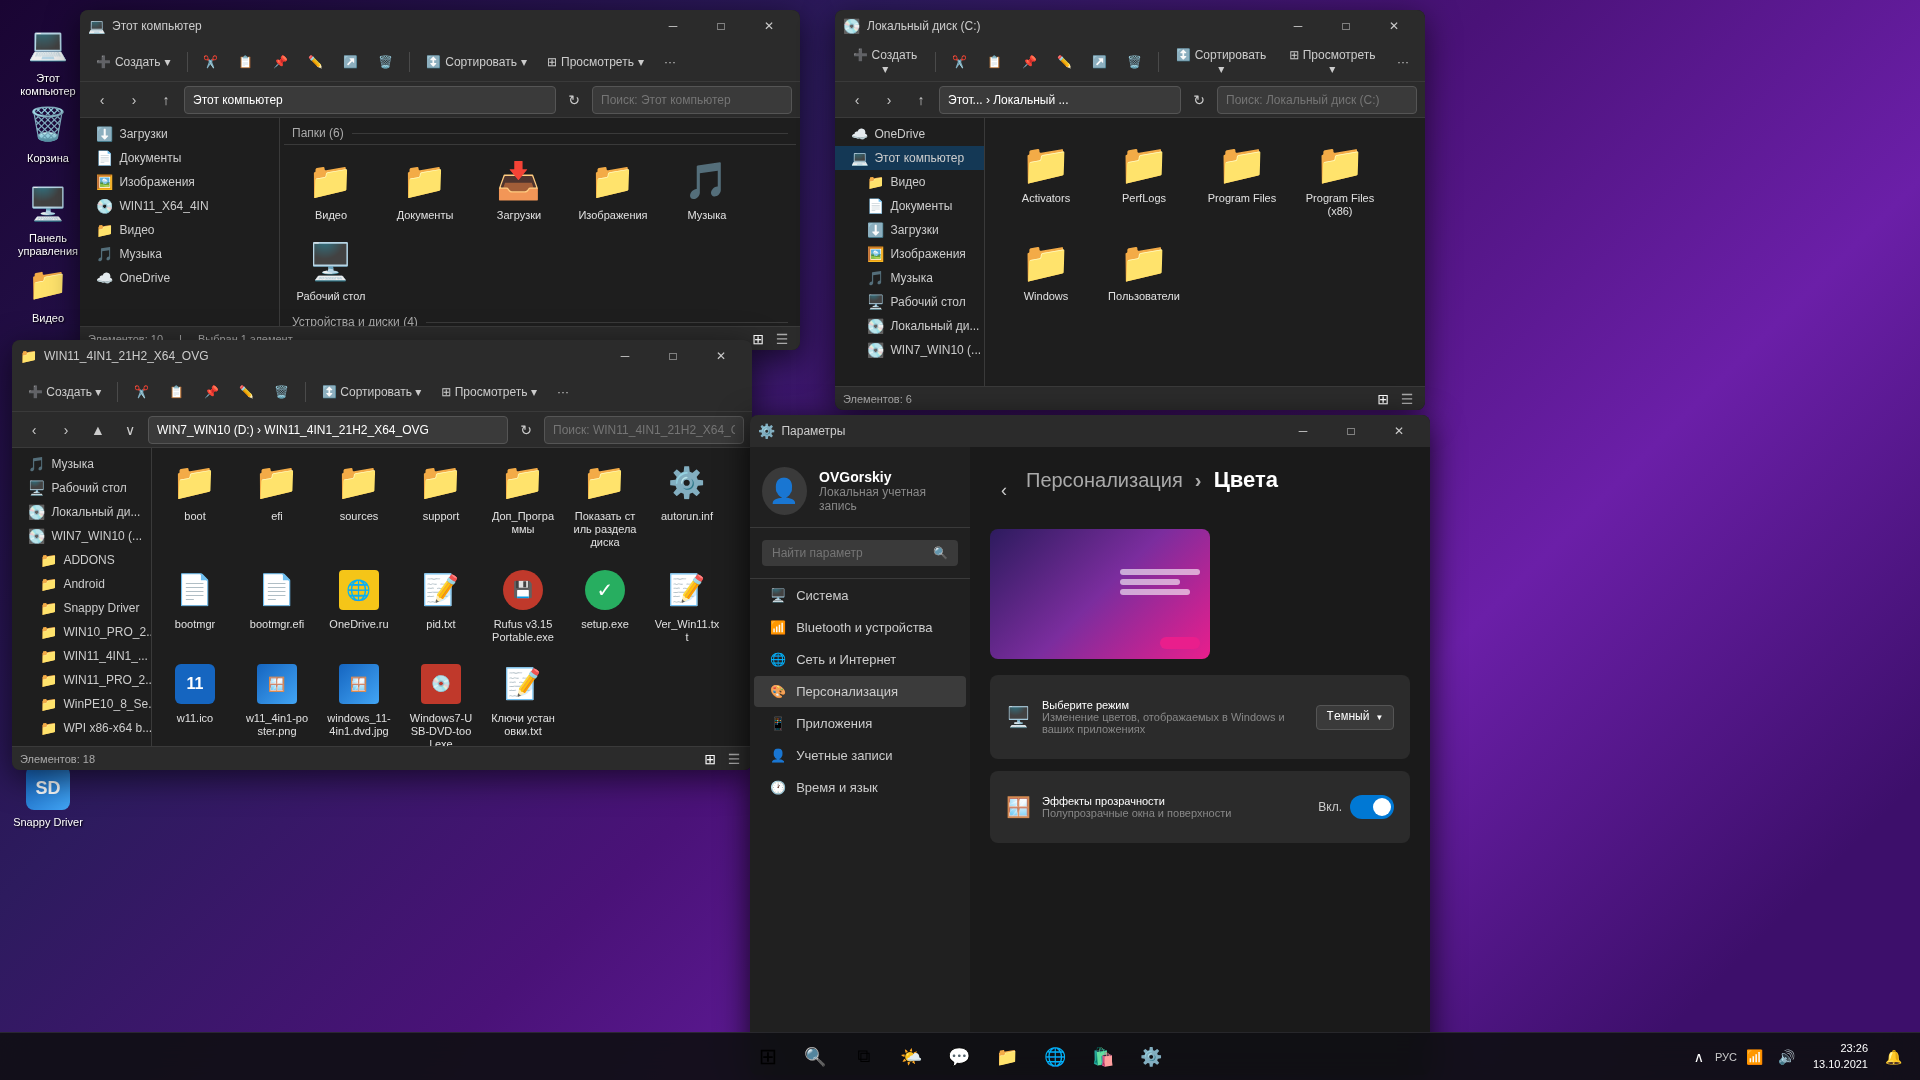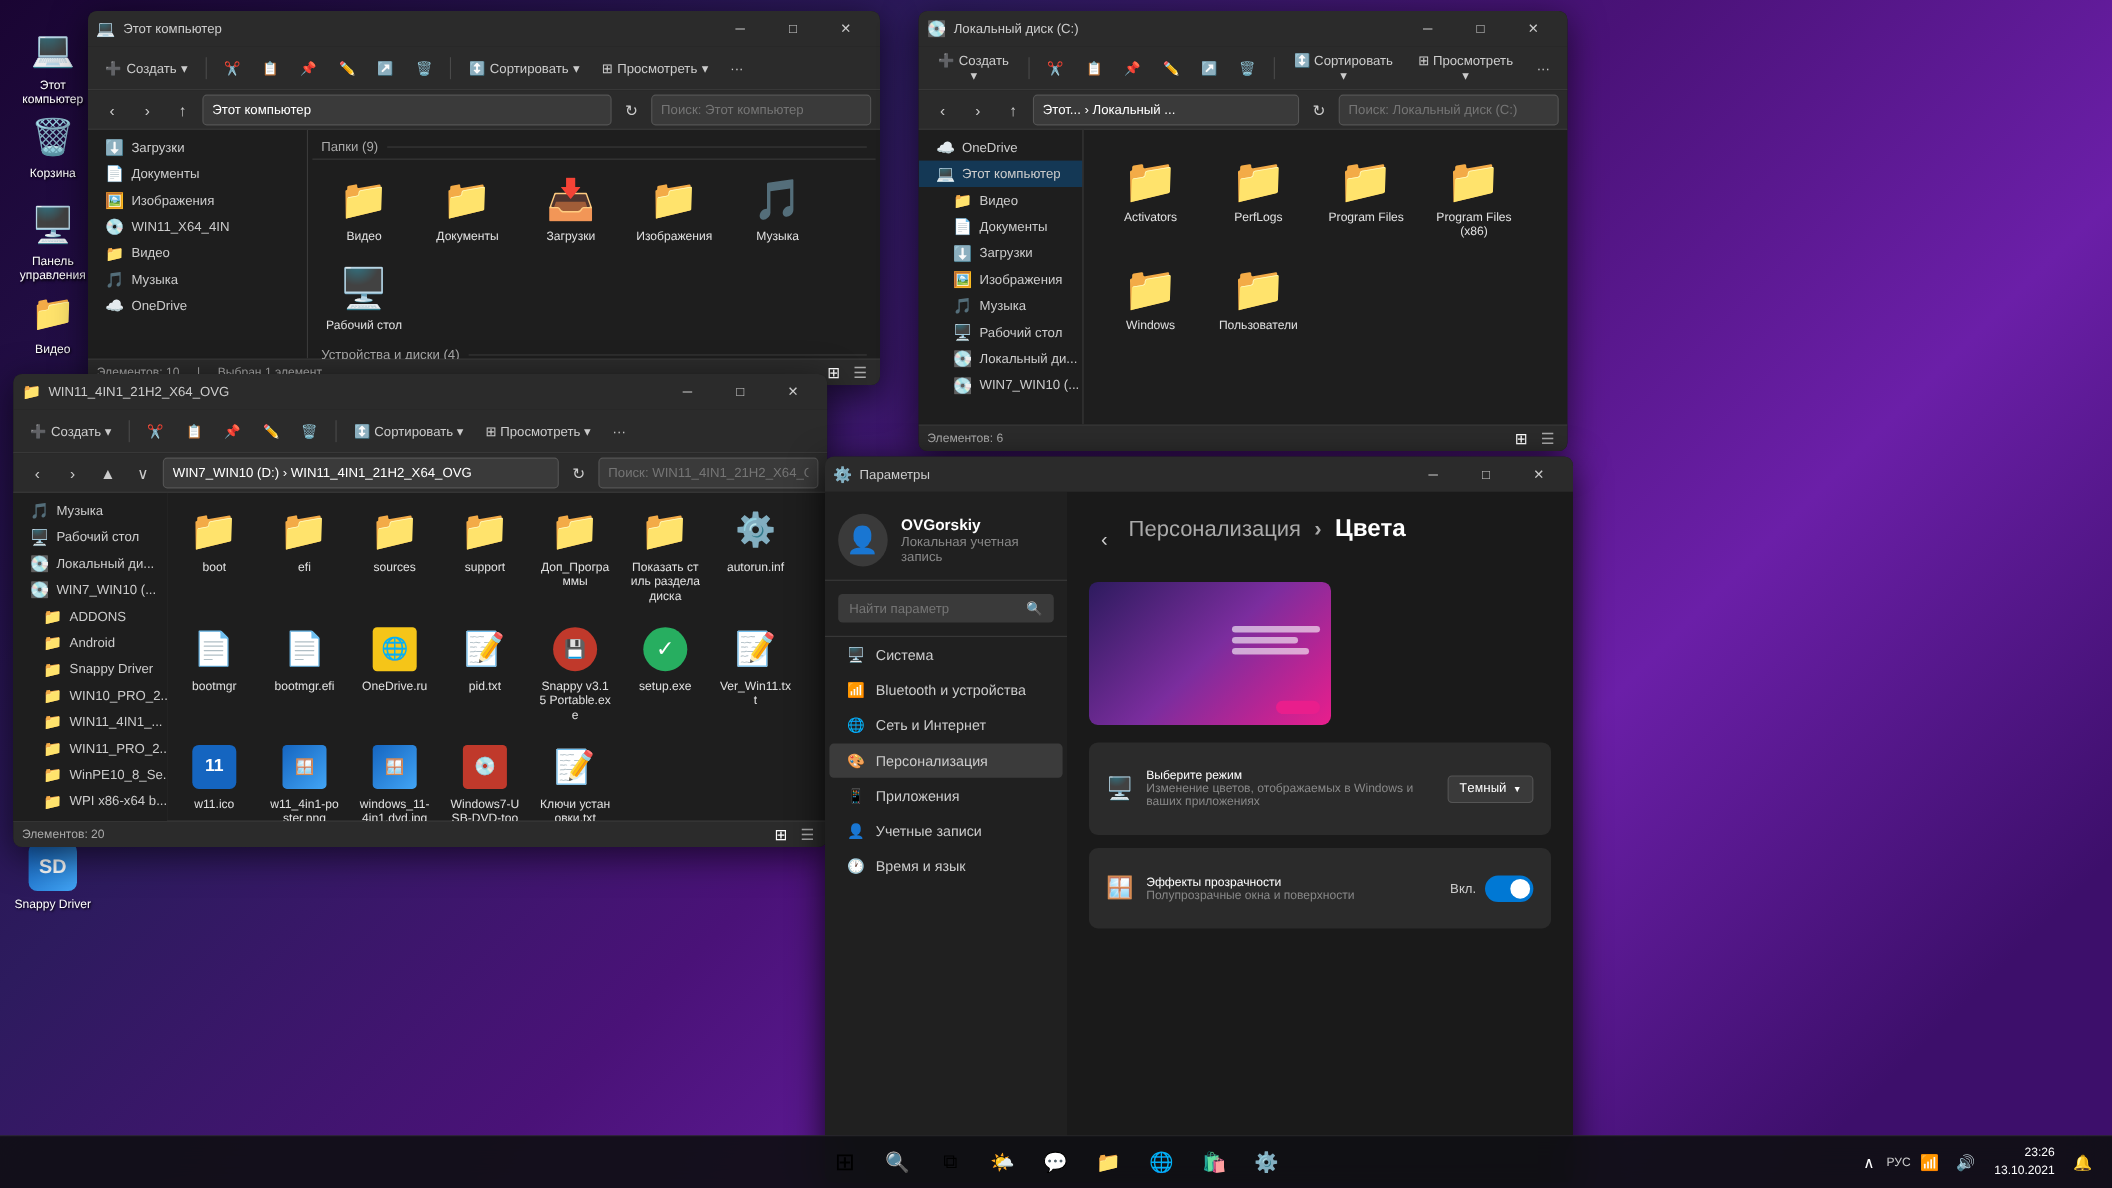--- a/index.html
+++ b/index.html
@@ -583,21 +583,21 @@
       <div class="sidebar">
         <div class="sidebar-item"><span class="si-icon">⬇️</span>Загрузки</div>
         <div class="sidebar-item"><span class="si-icon">📄</span>Документы</div>
         <div class="sidebar-item"><span class="si-icon">🖼️</span>Изображения</div>
         <div class="sidebar-item"><span class="si-icon">💿</span>WIN11_X64_4IN</div>
         <div class="sidebar-item"><span class="si-icon">📁</span>Видео</div>
         <div class="sidebar-item"><span class="si-icon">🎵</span>Музыка</div>
         <div class="sidebar-item"><span class="si-icon">☁️</span>OneDrive</div>
       </div>
       <div class="main-area" style="padding:4px;">
-        <div class="section-header">Папки (9)</div>
+        <div class="section-header">Папки (6)</div>
         <div class="folder-grid" style="gap:4px;padding:2px;">
           <div class="grid-item">
             <div class="file-icon-area">
                 <span style="font-size:36px;color:#f0c060;">📁</span>
               </div>
             <div class="grid-label">Видео</div>
           </div>
           <div class="grid-item">
             <div class="file-icon-area">
                 <span style="font-size:36px;color:#f0c060;">📁</span>
@@ -863,21 +863,21 @@
                 <span style="font-size:30px;">📝</span>
               </div>
             <div class="grid-label">pid.txt</div>
           </div>
           <div class="grid-item" style="width:78px;">
             <div class="file-icon-area">
               <div style="width:40px;height:40px;background:#c0392b;border-radius:50%;display:flex;align-items:center;justify-content:center;">
                 <span style="font-size:16px;color:white;">💾</span>
               </div>
             </div>
-            <div class="grid-label">Snappy v3.15 Portable.exe</div>
+            <div class="grid-label">Rufus v3.15 Portable.exe</div>
           </div>
           <div class="grid-item" style="width:78px;">
             <div class="file-icon-area">
               <div style="width:40px;height:40px;background:#27ae60;border-radius:50%;display:flex;align-items:center;justify-content:center;">
                 <span style="font-size:20px;color:white;">✓</span>
               </div>
             </div>
             <div class="grid-label">setup.exe</div>
           </div>
           <div class="grid-item" style="width:78px;">
@@ -922,21 +922,21 @@
           <div class="grid-item" style="width:78px;">
             <div class="file-icon-area">
                 <span style="font-size:30px;">📝</span>
               </div>
             <div class="grid-label">Ключи установки.txt</div>
           </div>
         </div>
       </div>
     </div>
     <div class="statusbar">
-      <span>Элементов: 20</span>
+      <span>Элементов: 18</span>
       <div class="statusbar-right">
         <div class="view-btn active">⊞</div>
         <div class="view-btn">☰</div>
       </div>
     </div>
   </div>
 
   <div class="settings-window" style="top:415px;left:750px;width:680px;height:660px;">
     <div class="settings-titlebar">
       <span style="font-size:14px;margin-right:6px;">⚙️</span>

